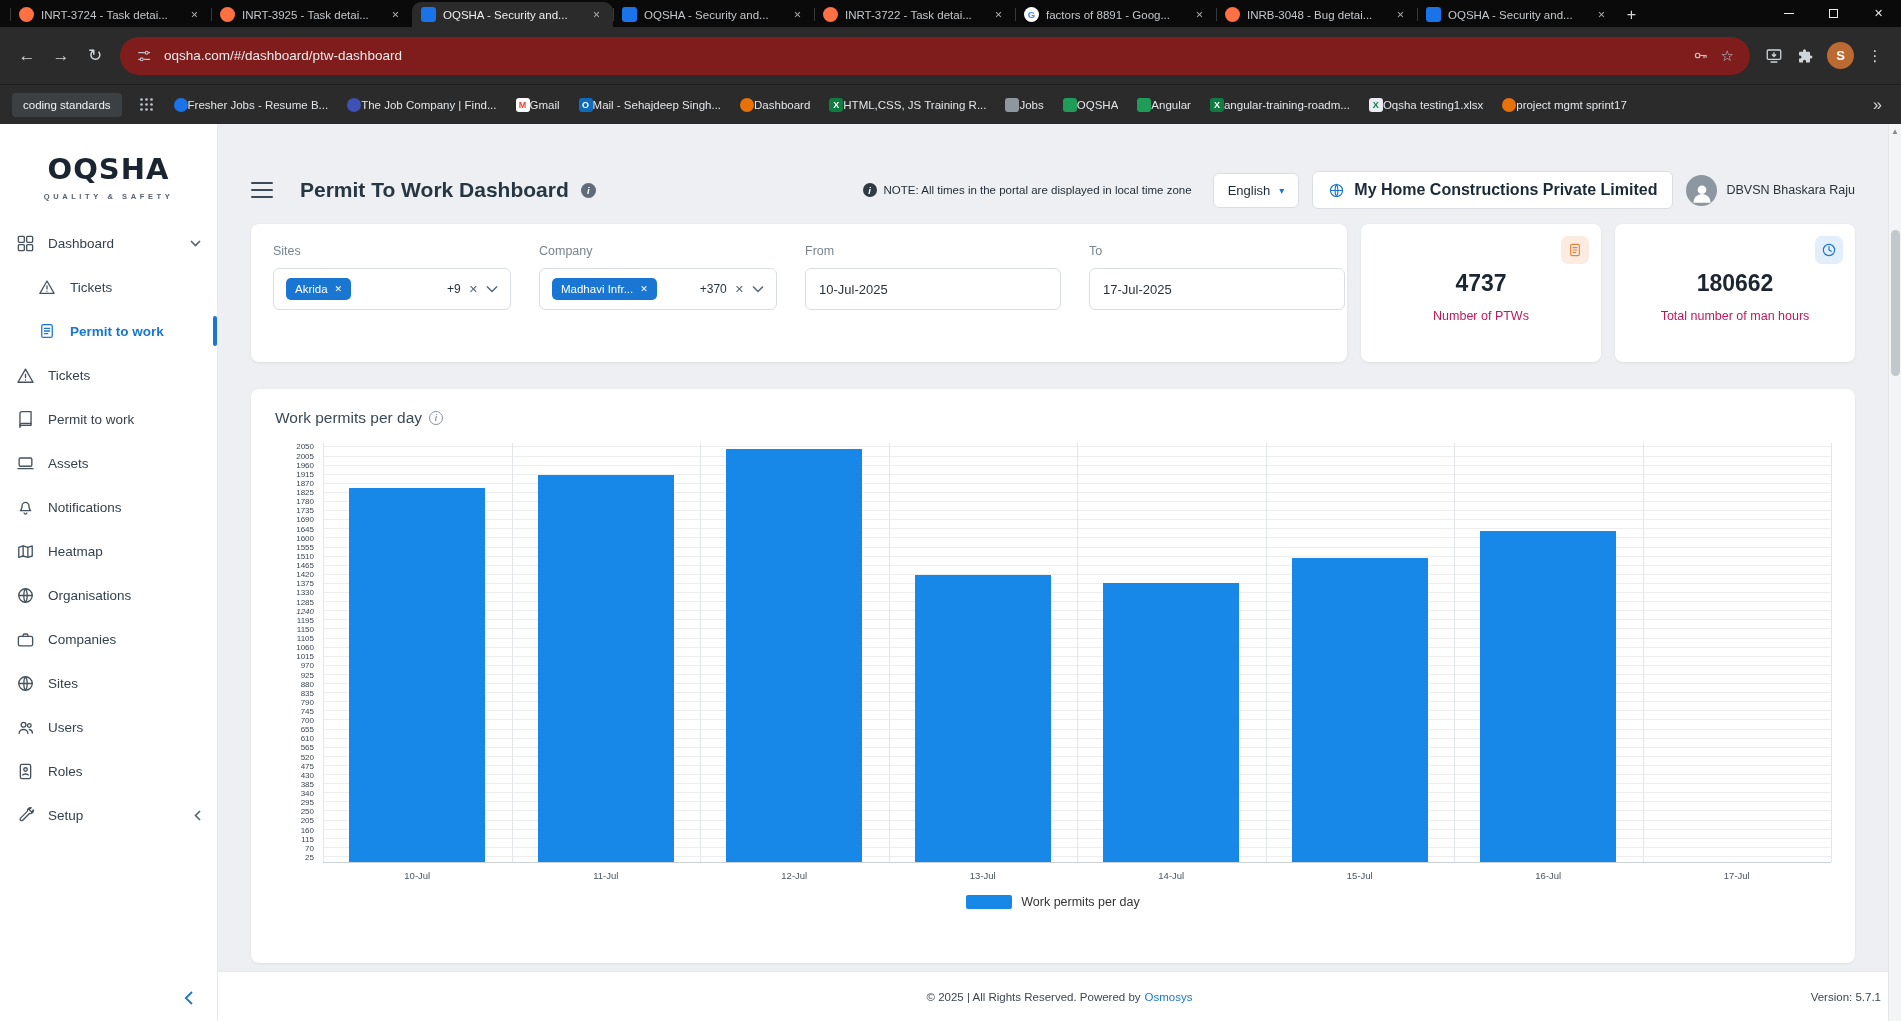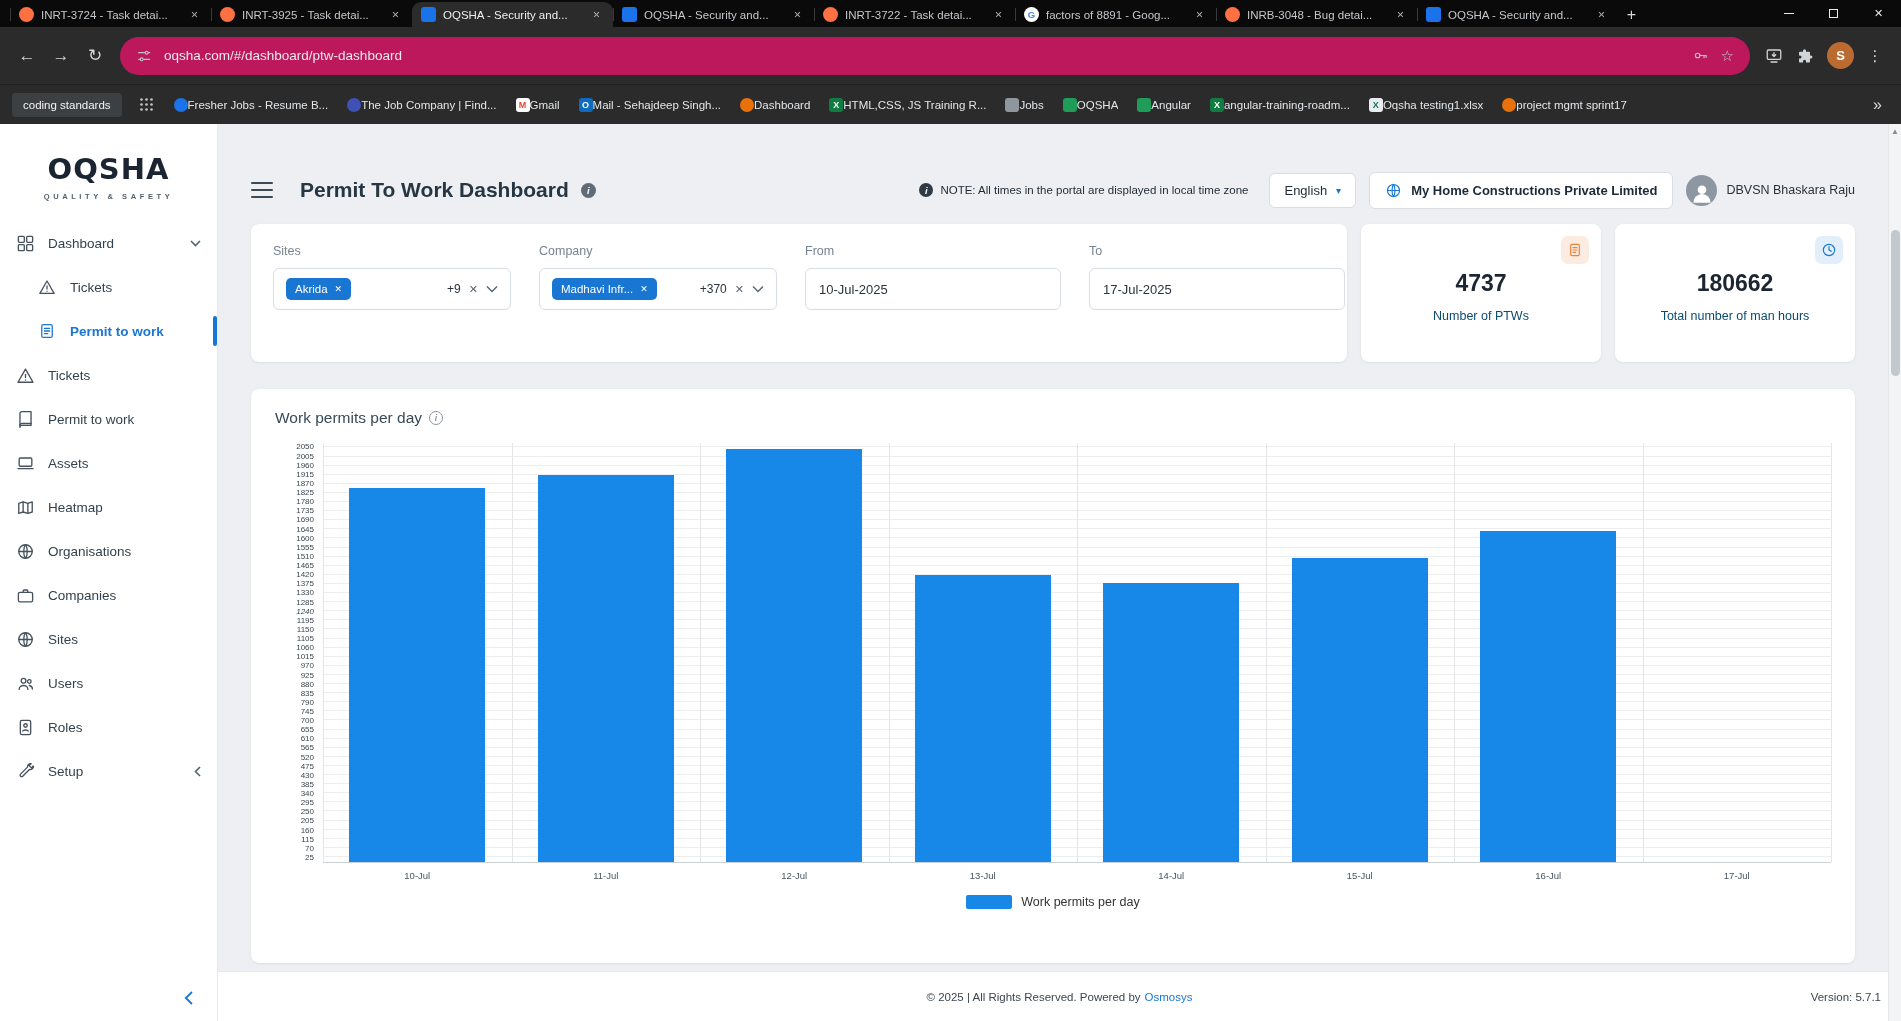--- a/index.html
+++ b/index.html
@@ -17,21 +17,21 @@
   .tab-title{flex:1;white-space:nowrap;overflow:hidden;min-width:0}
   .tab-close{flex:none;font-size:9.5px;color:#a6abb0;width:15px;height:15px;display:flex;align-items:center;justify-content:center;border-radius:50%}
   .newtab{width:27px;height:25px;display:flex;align-items:center;justify-content:center;color:#d4d7da;font-size:16px;flex:none}
   .win-controls{margin-left:auto;display:flex;align-self:stretch;flex:none}
   .win-btn{width:45px;display:flex;align-items:center;justify-content:center;color:#e8eaed;font-size:11px}
   .min-bar{width:10px;height:1.5px;background:#e8eaed;display:block}
   .max-box{width:9px;height:9px;border:1.2px solid #e8eaed;display:block}
 
   .toolbar{height:57px;background:#2b2b2b;display:flex;align-items:center;padding:0 10px}
   .nav-btn{width:34px;height:34px;border-radius:50%;display:flex;align-items:center;justify-content:center;color:#d2d5d8;font-size:17px;flex:none}
-  .omnibox{flex:1;height:38px;background:#be185d;border-radius:19px;display:flex;align-items:center;padding:0 16px;margin:0 8px;color:#e8eaed;font-size:13.5px;gap:12px;min-width:0}
+  .omnibox{flex:1;height:38px;background:#7f1d1d;border-radius:19px;display:flex;align-items:center;padding:0 16px;margin:0 8px;color:#e8eaed;font-size:13.5px;gap:12px;min-width:0}
   .url{flex:1;white-space:nowrap;overflow:hidden}
   .box-ic{color:#c0c4c8;display:flex;flex:none}
   .tool-ic{width:32px;height:32px;display:flex;align-items:center;justify-content:center;color:#d2d5d8;flex:none}
   .profile-avatar{width:27px;height:27px;border-radius:50%;background:#bb6a32;color:#fff;font-size:13px;font-weight:700;display:flex;align-items:center;justify-content:center;margin:0 5px;flex:none}
 
   .bookmarks-bar{height:40px;background:#2b2b2b;display:flex;align-items:center;padding:0 12px;gap:3px;border-top:1px solid #1e1e1e;overflow:hidden}
   .bm-badge{background:#3c4043;color:#f1f3f4;font-size:11.5px;padding:6px 11px;border-radius:4px;margin-right:5px;white-space:nowrap;flex:none}
   .apps-ic{color:#c0c4c8;margin:0 9px;display:flex;flex:none}
   .bm-item{display:flex;align-items:center;padding:4px 8px;border-radius:6px;font-size:11.5px;color:#e2e5e8;min-width:26px;flex:0 1 auto}
   .bm-fav{width:14px;height:14px;display:flex;align-items:center;justify-content:center;font-size:9px;font-weight:700;flex:none;border-radius:3px}
@@ -60,21 +60,21 @@
   .hamburger{width:22px;display:flex;flex-direction:column;gap:4.5px;cursor:pointer;flex:none}
   .hamburger span{height:2.4px;background:#3c4a57;border-radius:2px}
   .page-title{font-size:21px;font-weight:700;color:#263743;margin-left:15px;white-space:nowrap}
   .info-dot{width:15px;height:15px;border-radius:50%;background:#5f6b78;color:#fff;font-size:9.5px;font-weight:700;font-style:italic;display:inline-flex;align-items:center;justify-content:center;flex:none}
   .info-dot.dark{background:#2f3a44;width:14px;height:14px}
   .info-outline{width:14px;height:14px;border-radius:50%;border:1.3px solid #8a949e;color:#8a949e;font-size:8.5px;font-weight:700;font-style:italic;display:inline-flex;align-items:center;justify-content:center;flex:none}
   .header-right{margin-left:auto;display:flex;align-items:center;gap:13px;min-width:0}
   .note{display:flex;align-items:center;gap:7px;font-size:11.5px;color:#1f2933;margin-right:8px;white-space:nowrap}
   .lang-btn{display:flex;align-items:center;gap:9px;background:#fff;border:1px solid #d9dee4;border-radius:6px;padding:9px 14px;font-size:13px;color:#1f2933;cursor:pointer;flex:none}
   .caret{color:#1976d2;font-size:10px}
-  .company-btn{display:flex;align-items:center;gap:9px;background:#fff;border:1px solid #d9dee4;border-radius:6px;padding:9px 15px;font-size:13px;font-weight:700;color:#1b2a38;cursor:pointer;white-space:nowrap;flex:none}
+  .company-btn{display:flex;align-items:center;gap:9px;background:#fff;border:1px solid #d9dee4;border-radius:6px;padding:9px 15px;font-size:16px;font-weight:700;color:#1b2a38;cursor:pointer;white-space:nowrap;flex:none}
   .globe-ic{color:#1976d2;display:flex}
   .user{display:flex;align-items:center;gap:9px;flex:none}
   .avatar{width:31px;height:31px;border-radius:50%;background:#8d97a1;display:flex;align-items:end;justify-content:center;overflow:hidden;color:#fff}
   .user-name{font-size:12.5px;color:#2a323b;white-space:nowrap}
 
   .cards-row{display:flex;gap:14px;margin:0 46px 0 33px;height:138px;align-items:stretch}
   .card{background:#fff;border-radius:8px;box-shadow:0 1px 3px rgba(20,30,40,.07)}
   .filter-card{flex:1;padding:20px 22px;display:flex;gap:28px;min-width:0}
   .fgroup{display:flex;flex-direction:column}
   .flabel{font-size:12.5px;color:#78848f;margin-bottom:10px}
@@ -84,21 +84,21 @@
   .chip-x{font-size:9px;flex:none;cursor:pointer}
   .more{margin-left:auto;font-size:12px;color:#28323c;white-space:nowrap}
   .clear-x{color:#5a6672;font-size:11px;cursor:pointer}
   .dd{color:#5a6672;display:flex;cursor:pointer}
   .date-field{display:flex;align-items:center;border:1px solid #d9dee4;border-radius:6px;height:42px;padding:0 13px;width:256px;font-size:13px;color:#2a333d;cursor:pointer}
   .stat-card{width:240px;position:relative;text-align:center;padding-top:46px;flex:none}
   .stat-icon{position:absolute;top:12px;right:12px;width:28px;height:28px;border-radius:7px;display:flex;align-items:center;justify-content:center}
   .stat-icon.doc{background:#fcebe0;color:#e8833a}
   .stat-icon.clk{background:#e3eefb;color:#1976d2}
   .stat-value{font-size:23px;font-weight:700;color:#1c2633}
-  .stat-label{margin-top:12px;font-size:12.5px;color:#0c4a6e}
+  .stat-label{margin-top:12px;font-size:12.5px;color:#be185d}
 
   .chart-card{margin:27px 46px 8px 33px;flex:1;min-height:0;padding:20px 24px;display:flex;flex-direction:column}
   .chart-title-row{display:flex;align-items:center;gap:7px}
   .chart-title{font-size:15.5px;color:#3a4a56;font-weight:500}
   .chart-body{display:flex;height:420px;margin-top:16px}
   .y-axis{position:relative;width:48px;flex:none}
   .ytick{position:absolute;right:9px;transform:translateY(50%);font-size:8px;color:#3c4650;line-height:1}
   .plot{position:relative;flex:1;border-bottom:1px solid #ccd1d6}
   .hgrid{position:absolute;left:0;right:0;height:1px;background:#ededf0}
   .vgrid{position:absolute;top:0;bottom:0;width:1px;background:#e3e6e9}
@@ -339,20 +339,29 @@
         <span>Permit to work</span>
       </div>
       <div class="nav-item">
         <span class="icon">
             <svg class="svg" viewBox="0 0 24 24" width="19" height="19">
               <rect x="4" y="5" width="16" height="10.5" rx="1.5"></rect>
               <path d="M2.5 18.5h19"></path>
             </svg>
           </span>
         <span>Assets</span>
+      </div>
+      <div class="nav-item">
+        <span class="icon">
+            <svg class="svg" viewBox="0 0 24 24" width="19" height="19">
+              <path d="M18.5 16h-13c1.6-1.7 2.2-3.3 2.2-6.2A4.3 4.3 0 0 1 12 5.5a4.3 4.3 0 0 1 4.3 4.3c0 2.9.6 4.5 2.2 6.2z"></path>
+              <path d="M10.2 19a1.9 1.9 0 0 0 3.6 0"></path>
+            </svg>
+          </span>
+        <span>Notifications</span>
       </div>
       <div class="nav-item">
         <span class="icon">
             <svg class="svg" viewBox="0 0 24 24" width="19" height="19">
               <path d="M9 5 3.5 6.8v12.7L9 17.7l6 1.8 5.5-1.8V5L15 6.8 9 5z"></path>
               <path d="M9 5v12.7M15 6.8v12.7"></path>
             </svg>
           </span>
         <span>Heatmap</span>
       </div>

